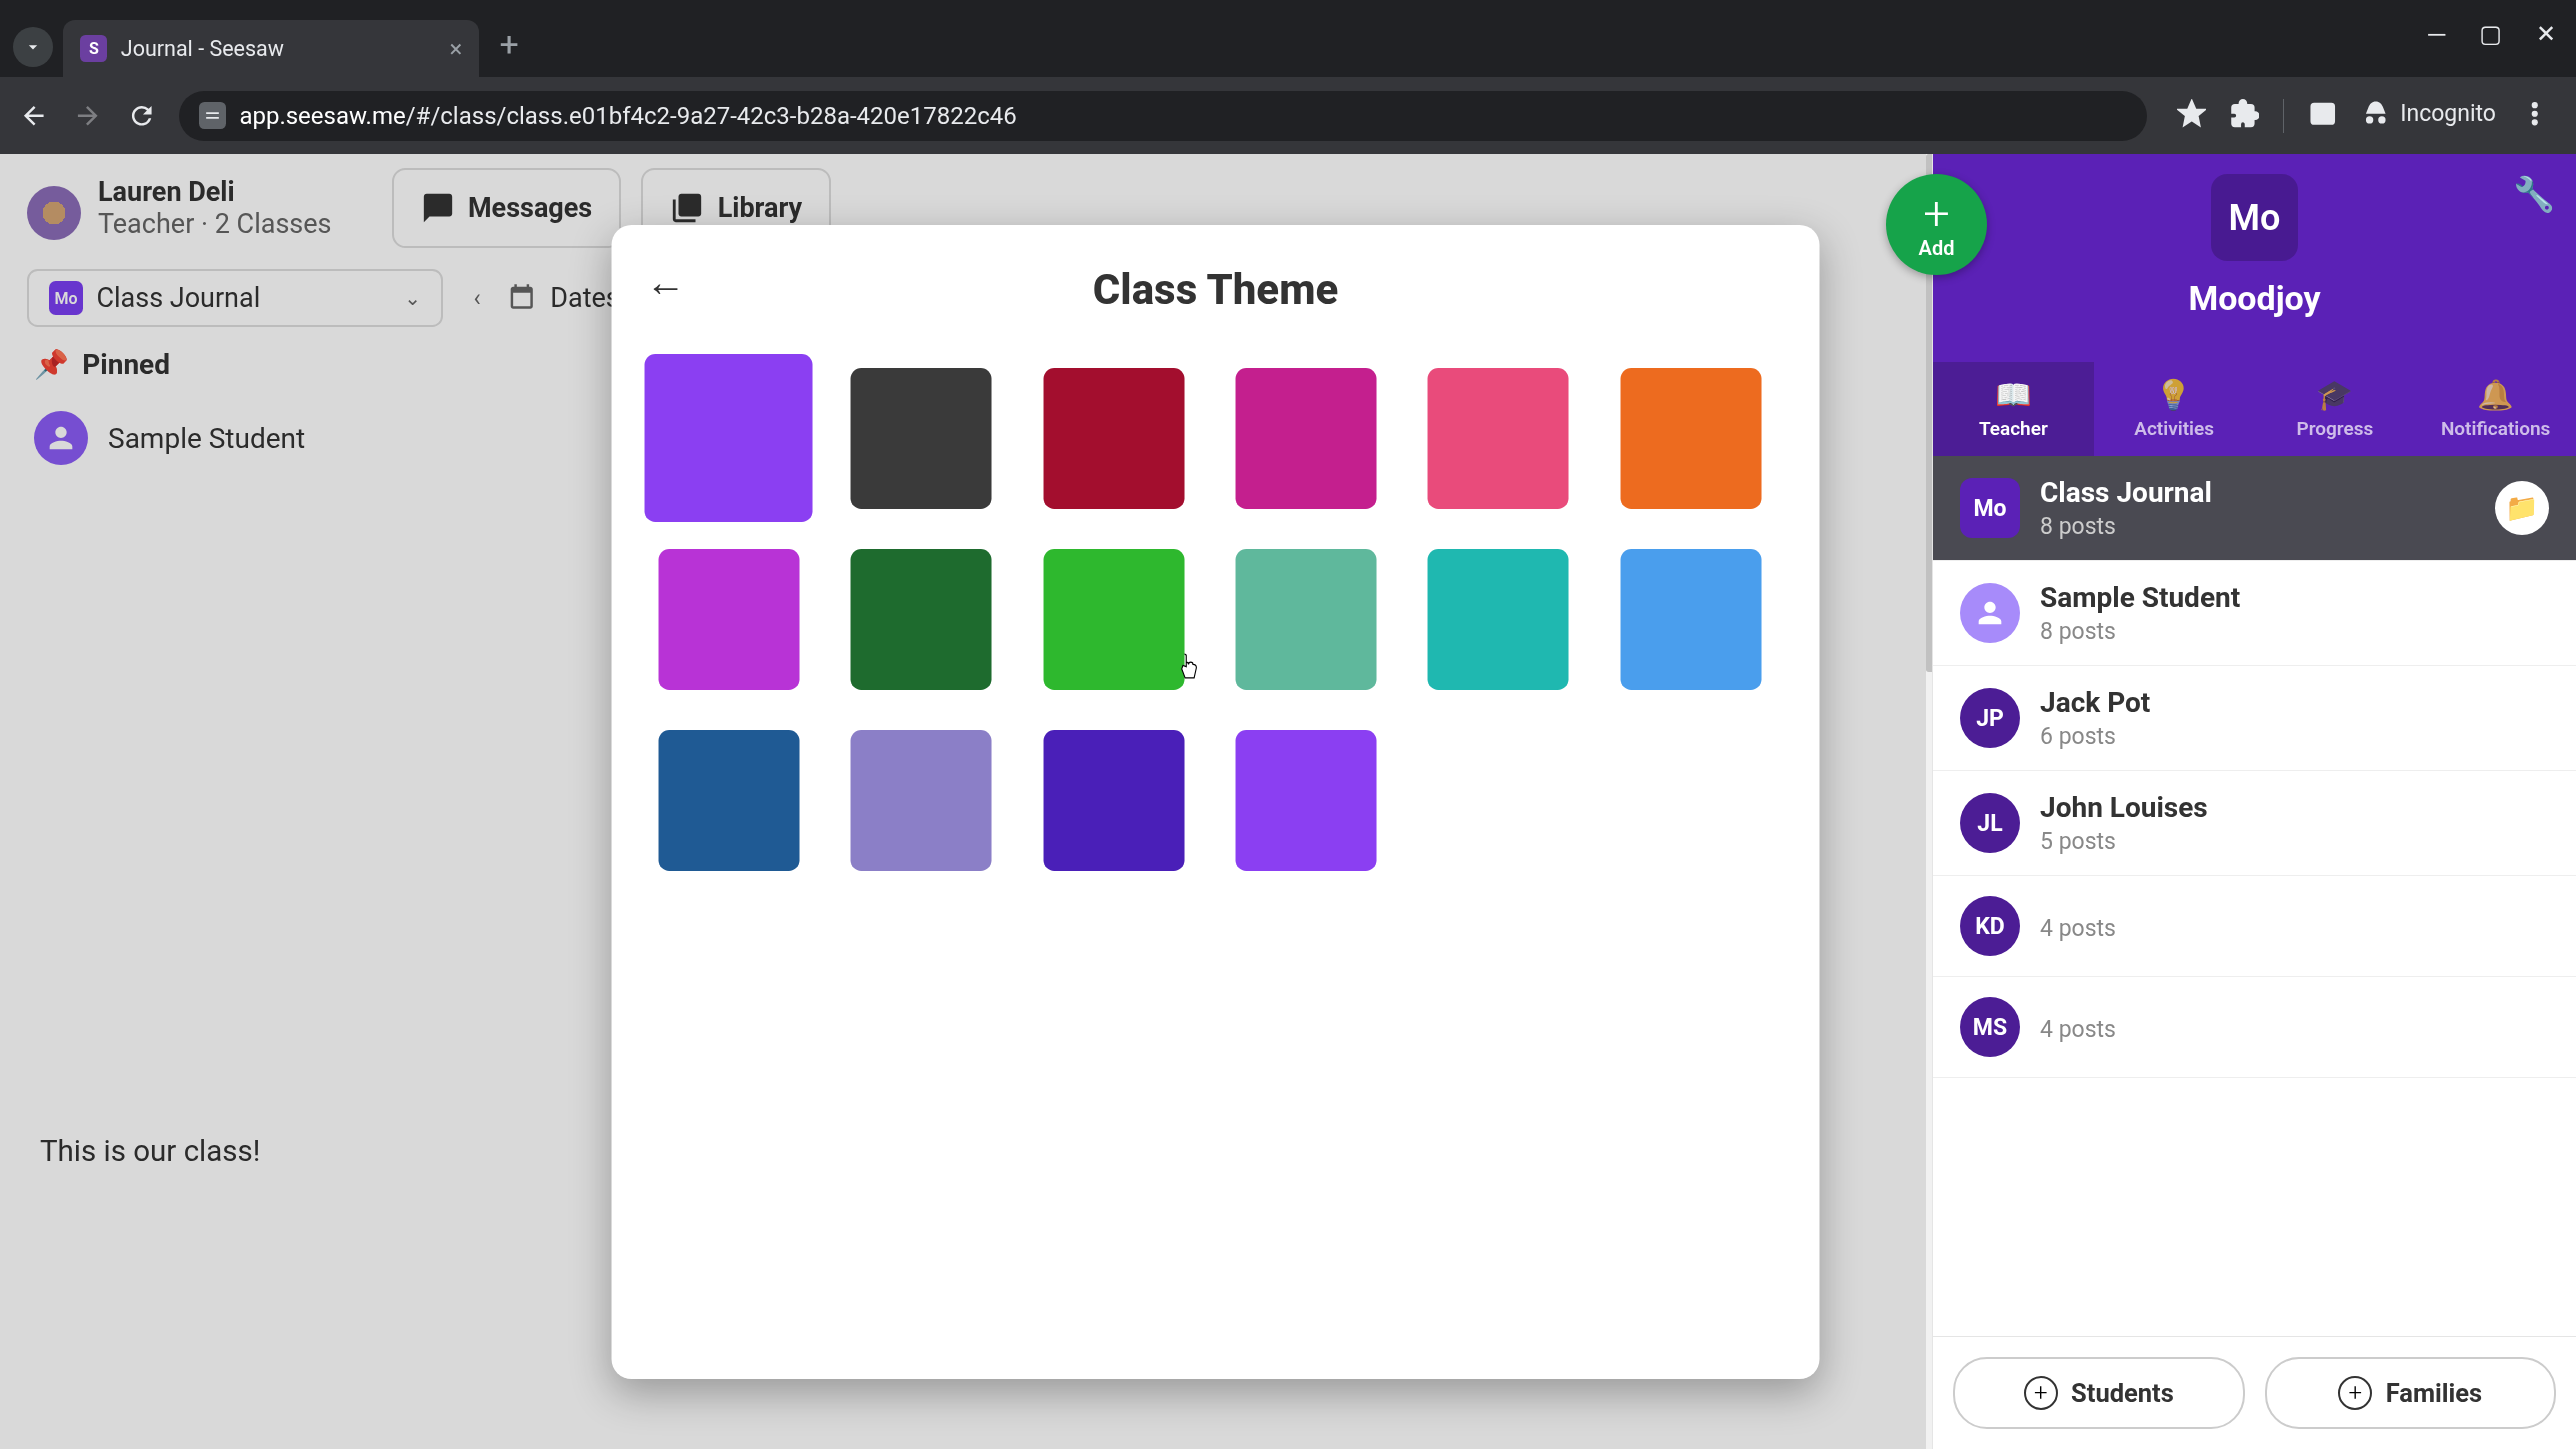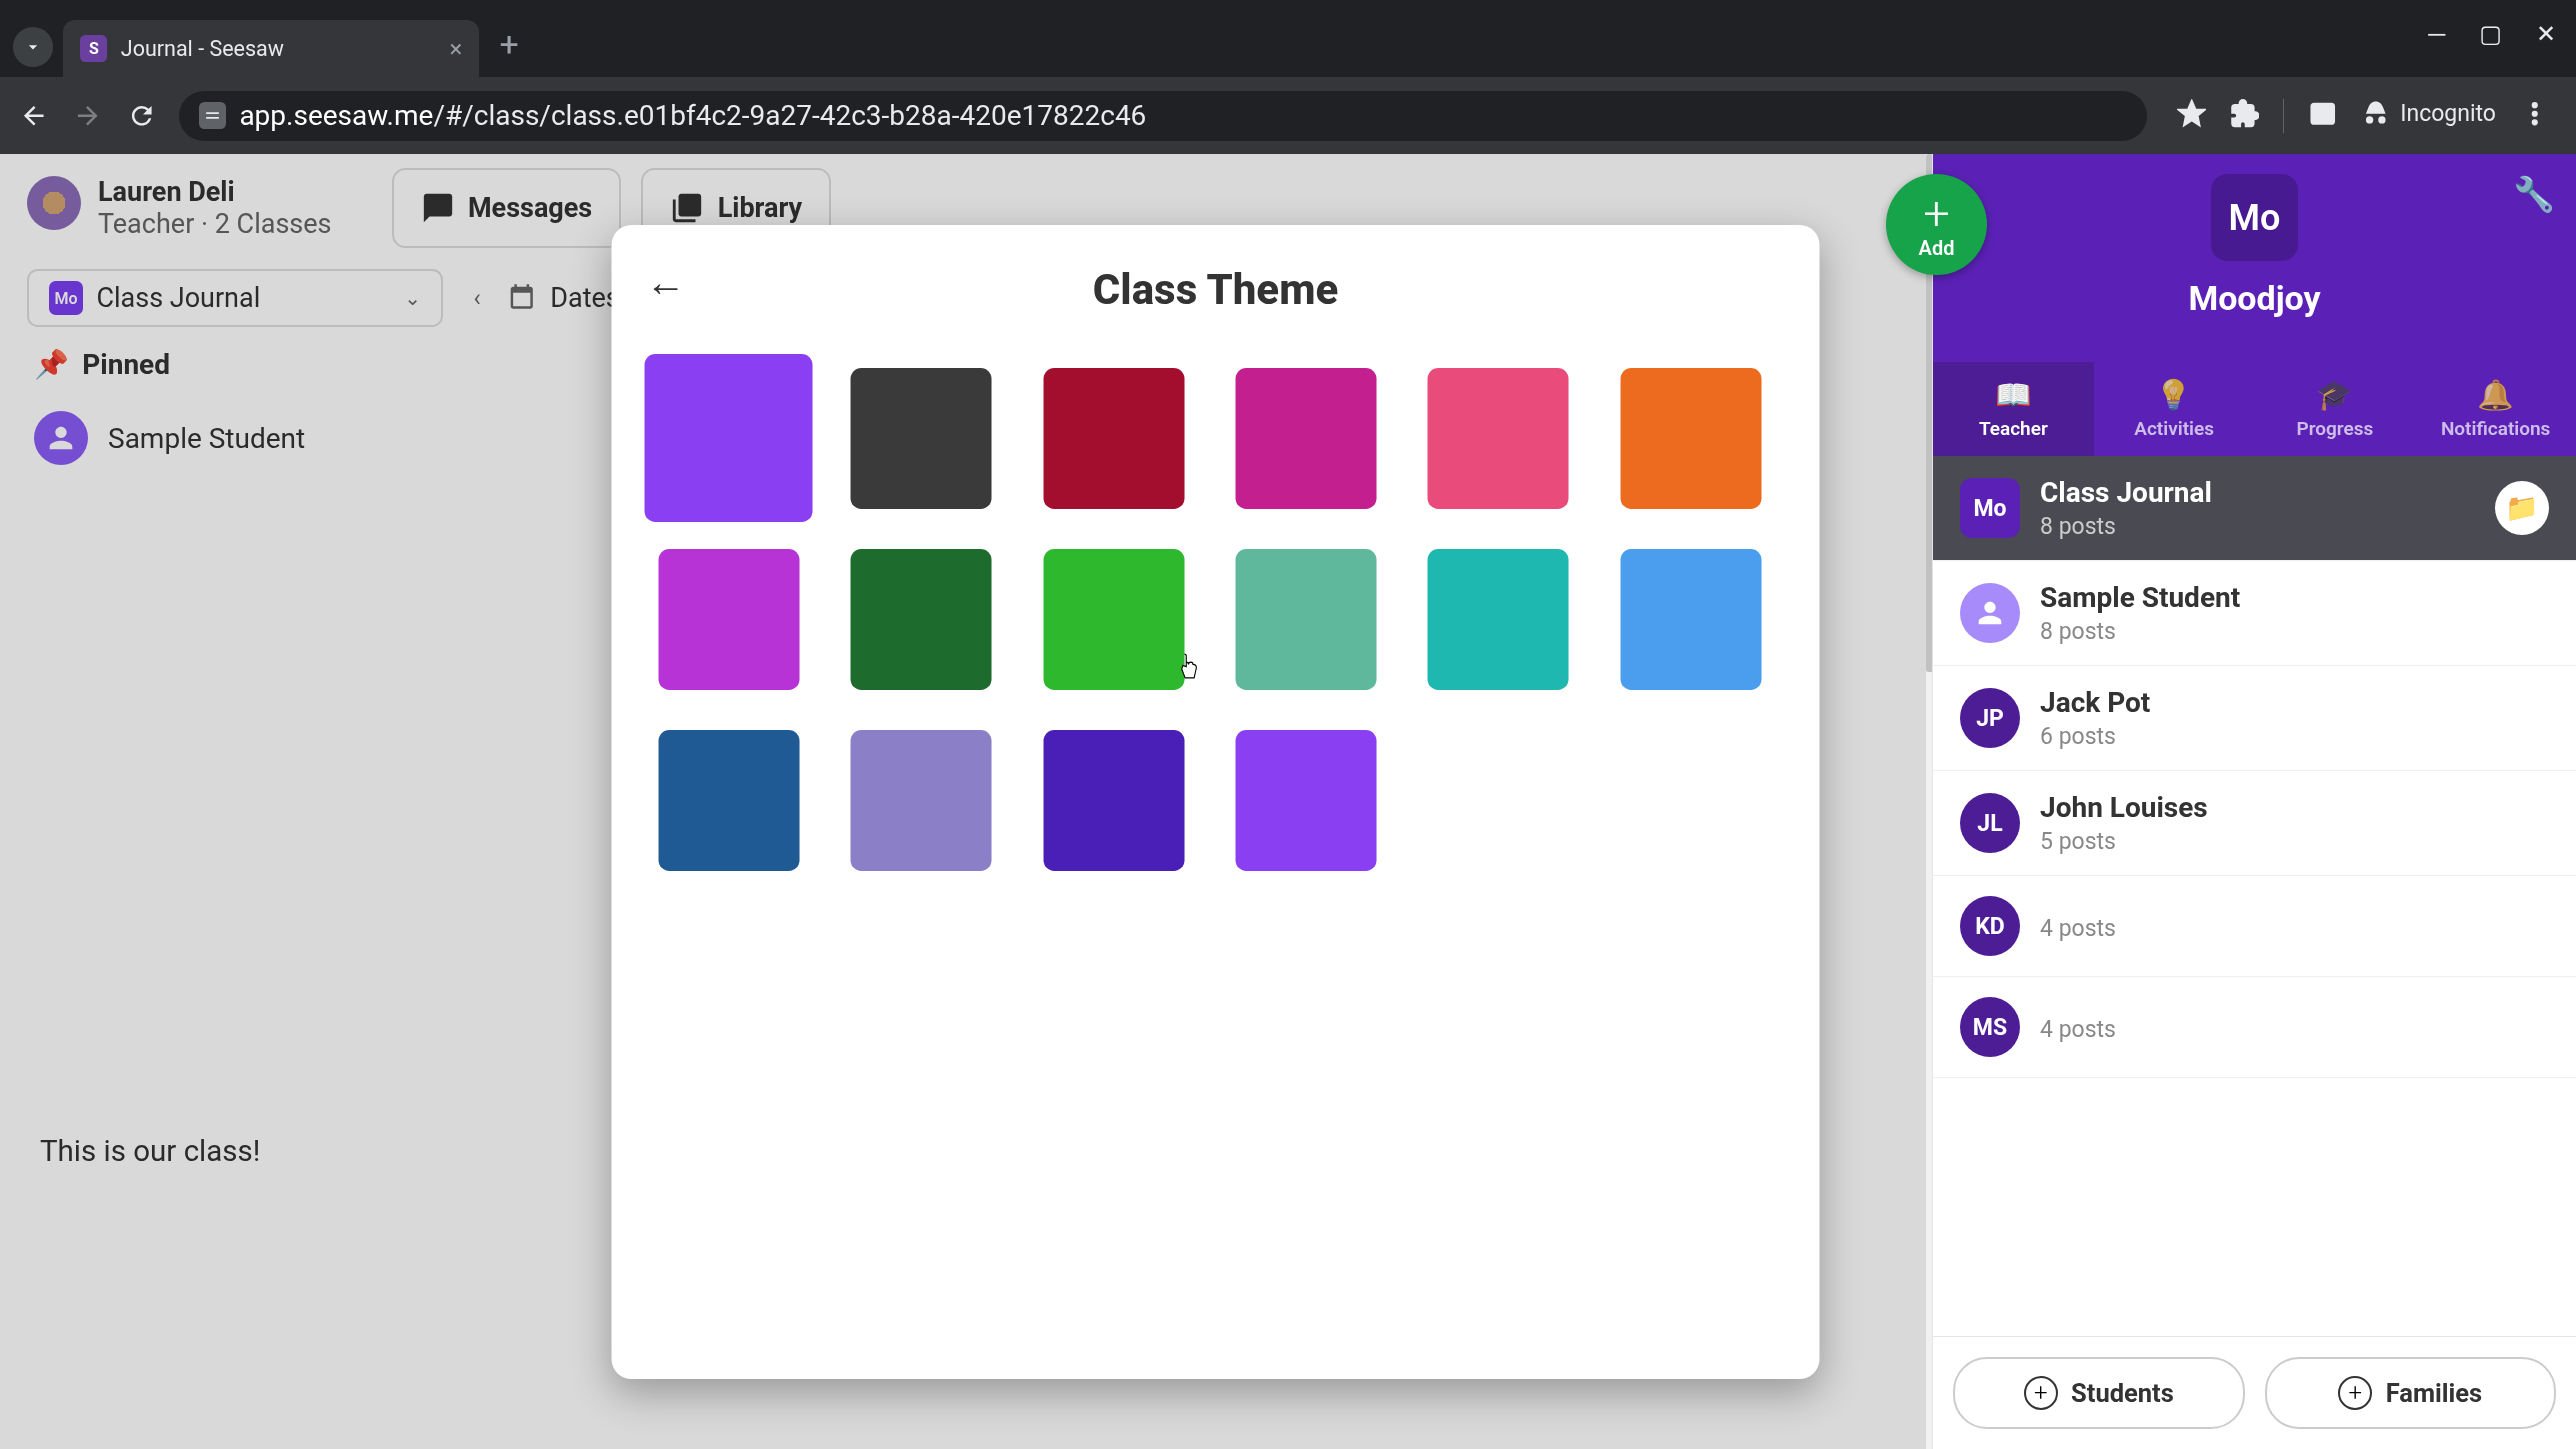--- a/index.html
+++ b/index.html
@@ -14,32 +14,32 @@
 .tab-close{color:#9aa0a6;font-size:24px;cursor:pointer}
 .new-tab{color:#9aa0a6;font-size:34px;margin-left:20px;margin-bottom:13.4px;cursor:pointer}
 .window-controls{position:absolute;right:20px;top:20px;display:flex;gap:34px;color:#e8eaed}
 .window-controls span{font-size:24px;cursor:pointer}
 .address-bar{height:77px;background:#35363a;display:flex;align-items:center;padding:0 17px;gap:20px}
 .nav-btn{width:34px;height:34px;display:flex;align-items:center;justify-content:center;cursor:pointer}
 .nav-btn.disabled{opacity:0.4}
 .nav-btn svg{width:29.5px;height:29.5px;fill:#e8eaed}
 .url-area{flex:1;display:flex;align-items:center;gap:13.4px;background:#202124;border-radius:34px;height:50px;padding:0 20px}
 .url-icon{width:27px;height:27px;background:#5f6368;border-radius:5.4px;display:flex;align-items:center;justify-content:center}
-.url-text{color:#e8eaed;font-size:28px}
+.url-text{color:#e8eaed;font-size:24px}
 .url-domain{color:#fff}
 .addr-right{display:flex;align-items:flex-start;gap:23.5px;padding:0 10px}
 .addr-icon{width:29.5px;height:29.5px;display:flex;align-items:center;justify-content:center;cursor:pointer}
 .addr-icon svg{width:29.5px;height:29.5px;fill:#e8eaed;stroke:#e8eaed}
 .incognito-badge{display:flex;align-items:center;gap:10px;color:#e8eaed;font-size:23px}
 .divider{width:1.3px;height:34px;background:#5f6368}
 .app-content{height:calc(1449px - 154px);background:#fff;position:relative;display:flex}
 .overlay{position:absolute;inset:0;background:rgba(0,0,0,0.15);z-index:5}
 .main-left{flex:1;display:flex;flex-direction:column}
 .header-row{height:107px;display:flex;align-items:center;padding:0 27px;gap:20px}
-.user-info{display:flex;align-items:flex-start;gap:17px}
+.user-info{display:flex;align-items:flex-end;gap:17px}
 .user-avatar{width:54px;height:54px;border-radius:50%;background:#8b6db8;background-image:radial-gradient(circle,#d4a574 30%,#8b6db8 30%)}
 .user-text{display:flex;flex-direction:column}
 .user-name{font-size:27px;font-weight:700;color:#333}
 .user-role{font-size:27px;color:#666}
 .header-tabs{display:flex;gap:20px;margin-left:40px}
 .header-tab{display:flex;align-items:center;gap:13.4px;padding:21px 27px;border:2px solid #ddd;border-radius:13.4px;cursor:pointer}
 .header-tab-icon{width:34px;height:34px}
 .header-tab-label{font-size:27px;font-weight:700;color:#333}
 .filter-row{height:74px;display:flex;align-items:center;padding:0 27px;gap:17px}
 .class-selector{display:flex;align-items:center;gap:13.4px;border:2px solid #ddd;border-radius:10.7px;padding:10px 20px;width:416px}

